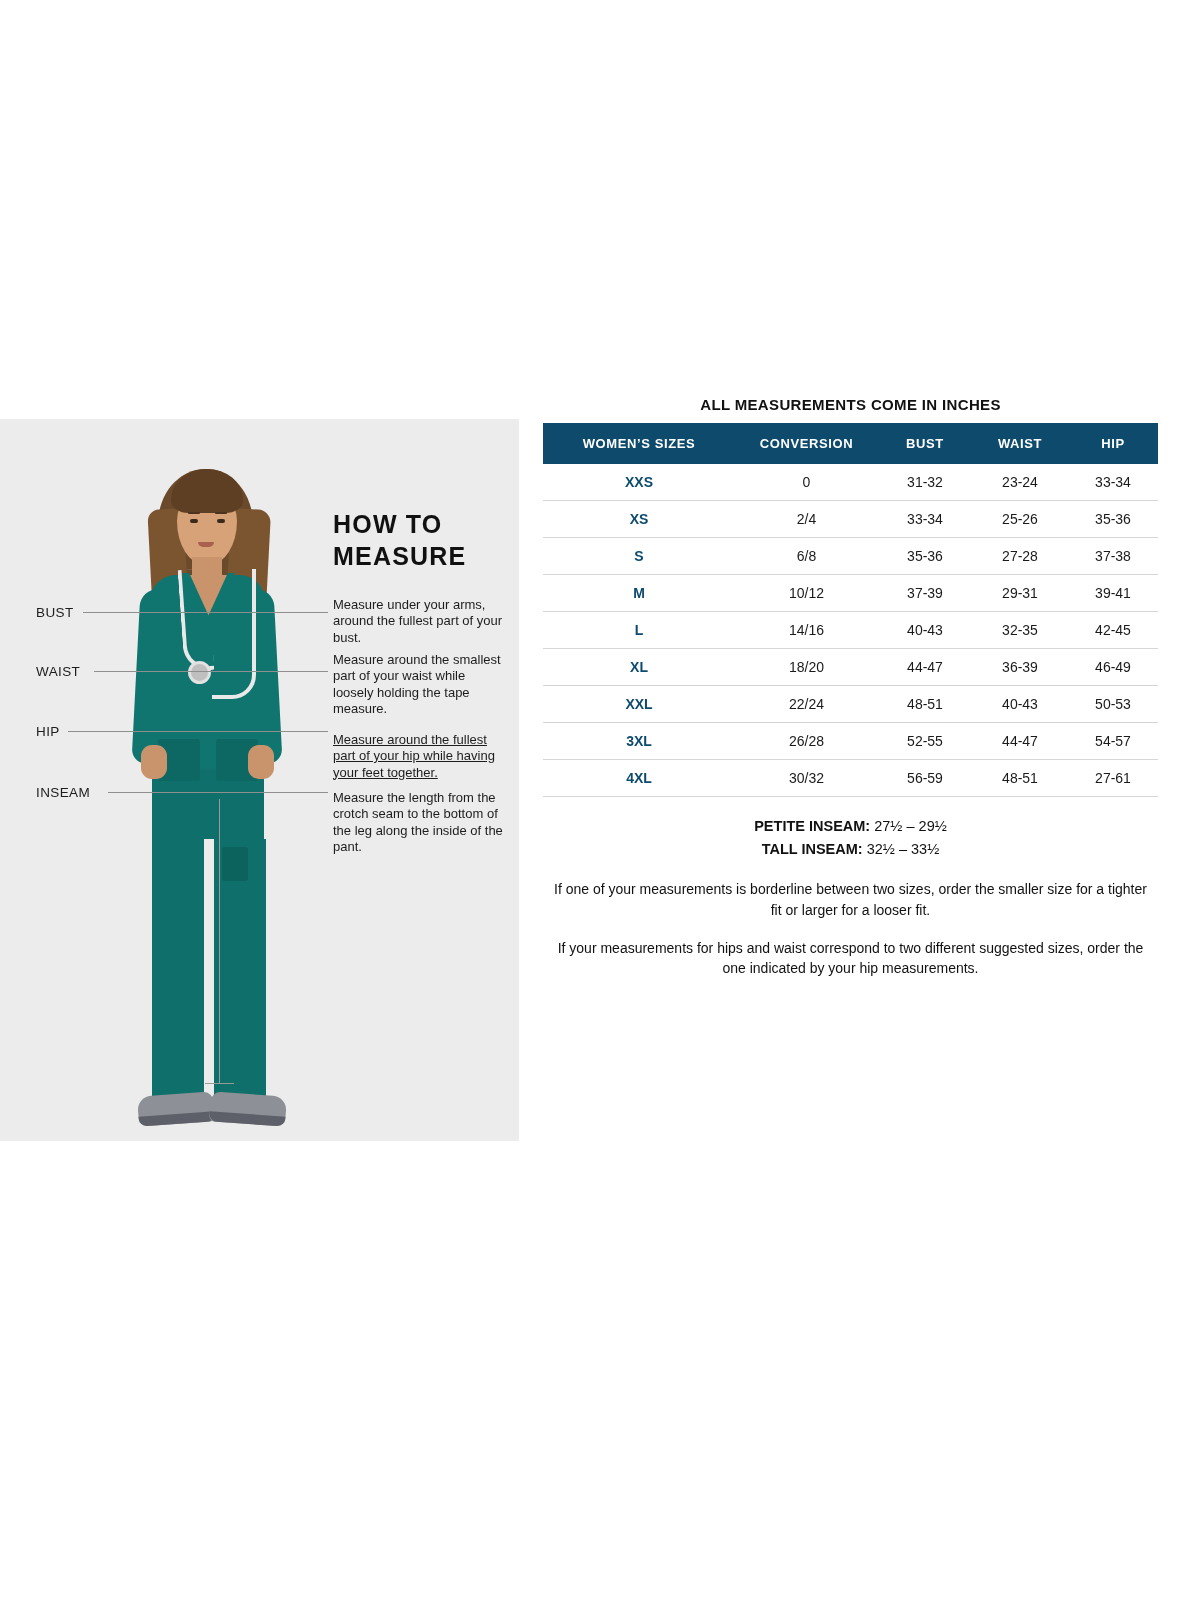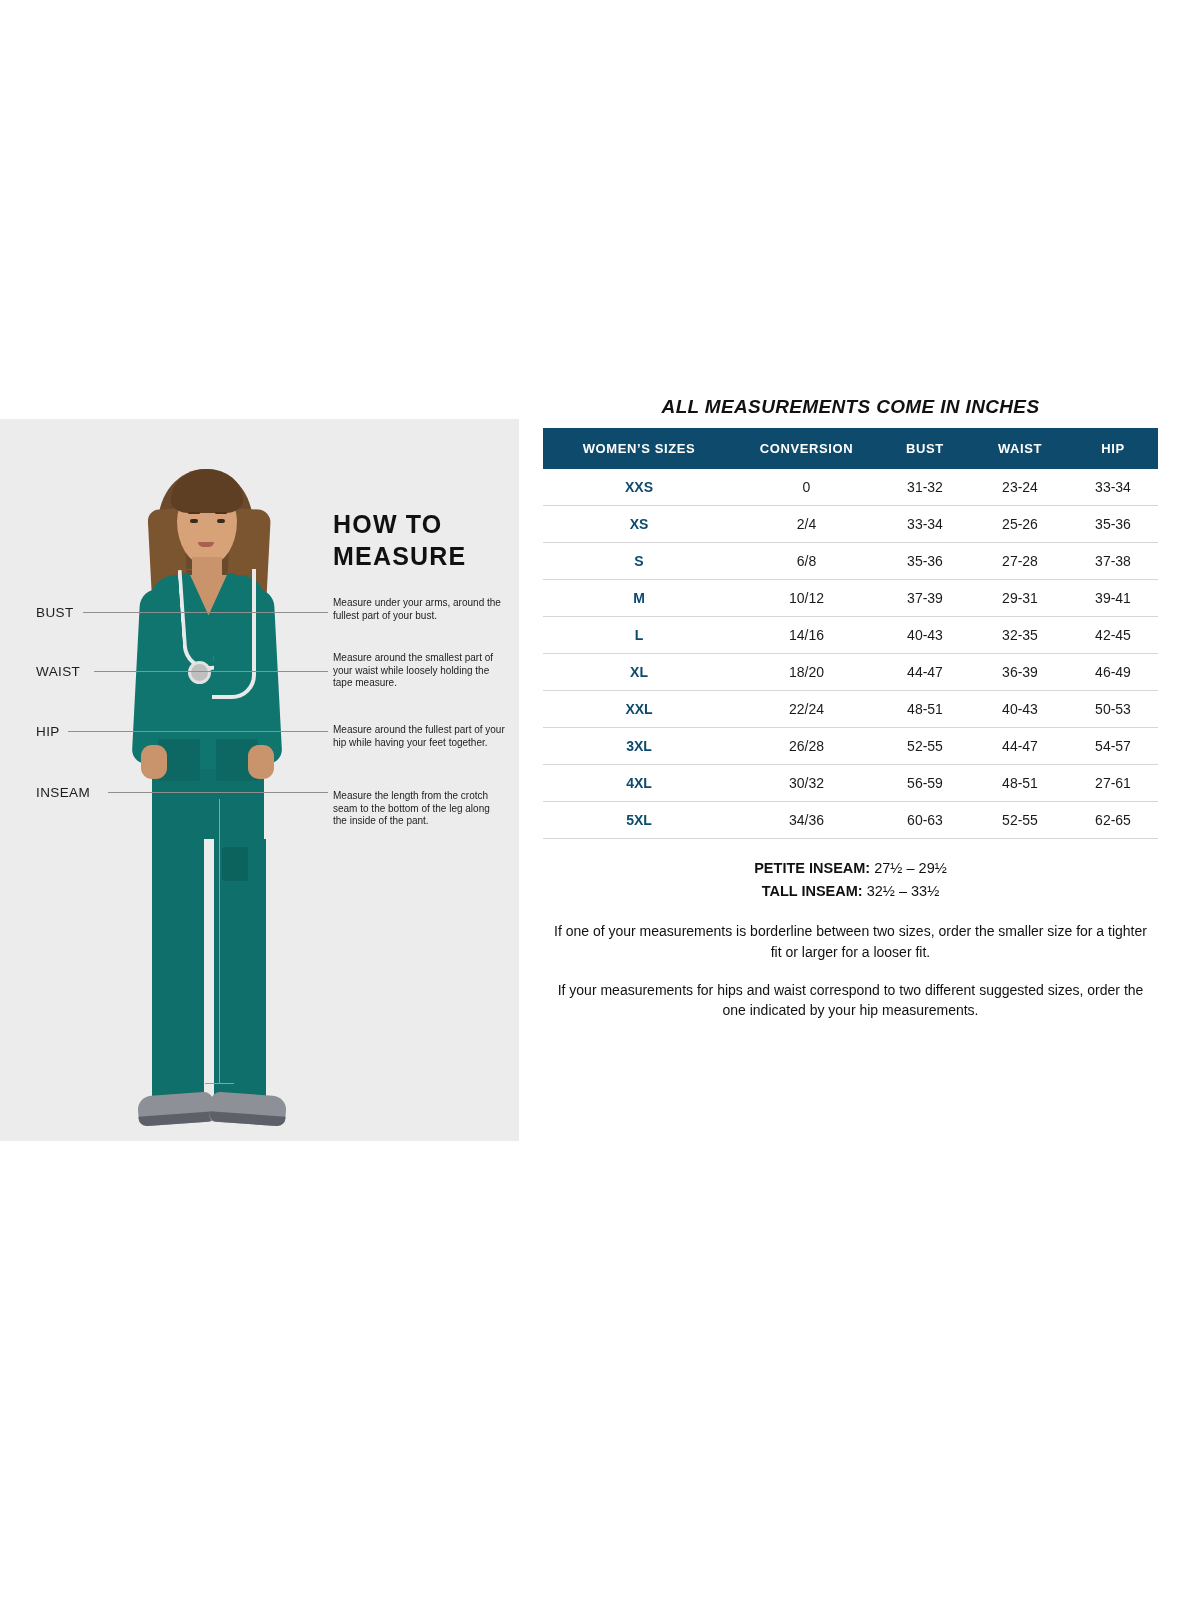--- a/index.html
+++ b/index.html
@@ -36,27 +36,27 @@
     font-weight: bold;
     letter-spacing: 1.2px;
     line-height: 1.28;
     color: #111;
   }
 
   .howto-note {
     position: absolute;
     left: 333px;
     width: 172px;
-    font-size: 10px;
+    font-size: 13px;
     line-height: 1.25;
     color: #1d1d1d;
   }
   #note-bust   { top: 178px; }
   #note-waist  { top: 233px; }
-  #note-hip    { top: 305px; }
+  #note-hip    { top: 313px; text-decoration: underline; }
   #note-inseam { top: 371px; }
 
   .measure-label {
     position: absolute;
     font-size: 13.5px;
     letter-spacing: 0.4px;
     color: #1d1d1d;
   }
   #label-bust   { left: 36px; top: 186px; }
   #label-waist  { left: 36px; top: 245px; }
@@ -257,26 +257,25 @@
 
   
   #chart-area {
     position: absolute;
     left: 543px;
     top: 396px;
     width: 615px;
   }
   #chart-heading {
     text-align: center;
-    font-size: 19px;
+    font-size: 15px;
     font-weight: bold;
     letter-spacing: 0.35px;
     color: #111;
     margin-bottom: 10px;
-    font-style: italic;
   }
   table {
     border-collapse: collapse;
     width: 615px;
     table-layout: fixed;
   }
   thead th {
     background: #0d4a6b;
     color: #ffffff;
     font-size: 13px;
@@ -463,27 +462,20 @@
         <td>44-47</td>
         <td>54-57</td>
       </tr>
       <tr>
         <td class="size-col">4XL</td>
         <td>30/32</td>
         <td>56-59</td>
         <td>48-51</td>
         <td>27-61</td>
       </tr>
-      <tr>
-        <td class="size-col">5XL</td>
-        <td>34/36</td>
-        <td>60-63</td>
-        <td>52-55</td>
-        <td>62-65</td>
-      </tr>
     </tbody>
   </table>
 
   <div id="inseam-notes">
     <div>
       <span class="lbl">PETITE INSEAM:</span>
       <span>27½ – 29½</span>
     </div>
     <div>
       <span class="lbl">TALL INSEAM:</span>

